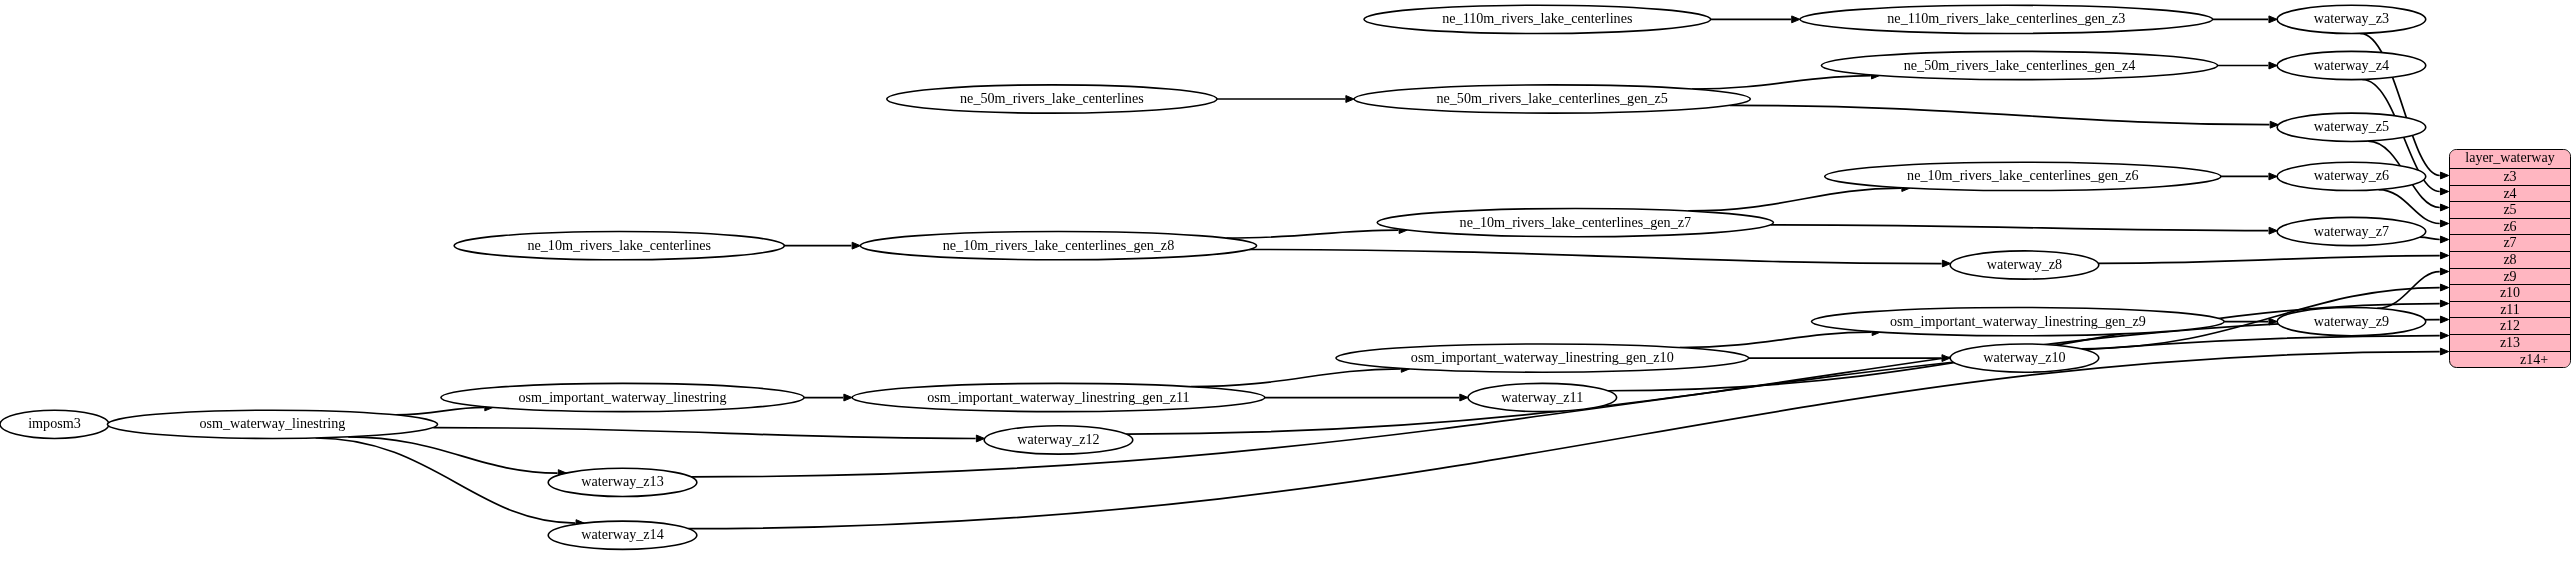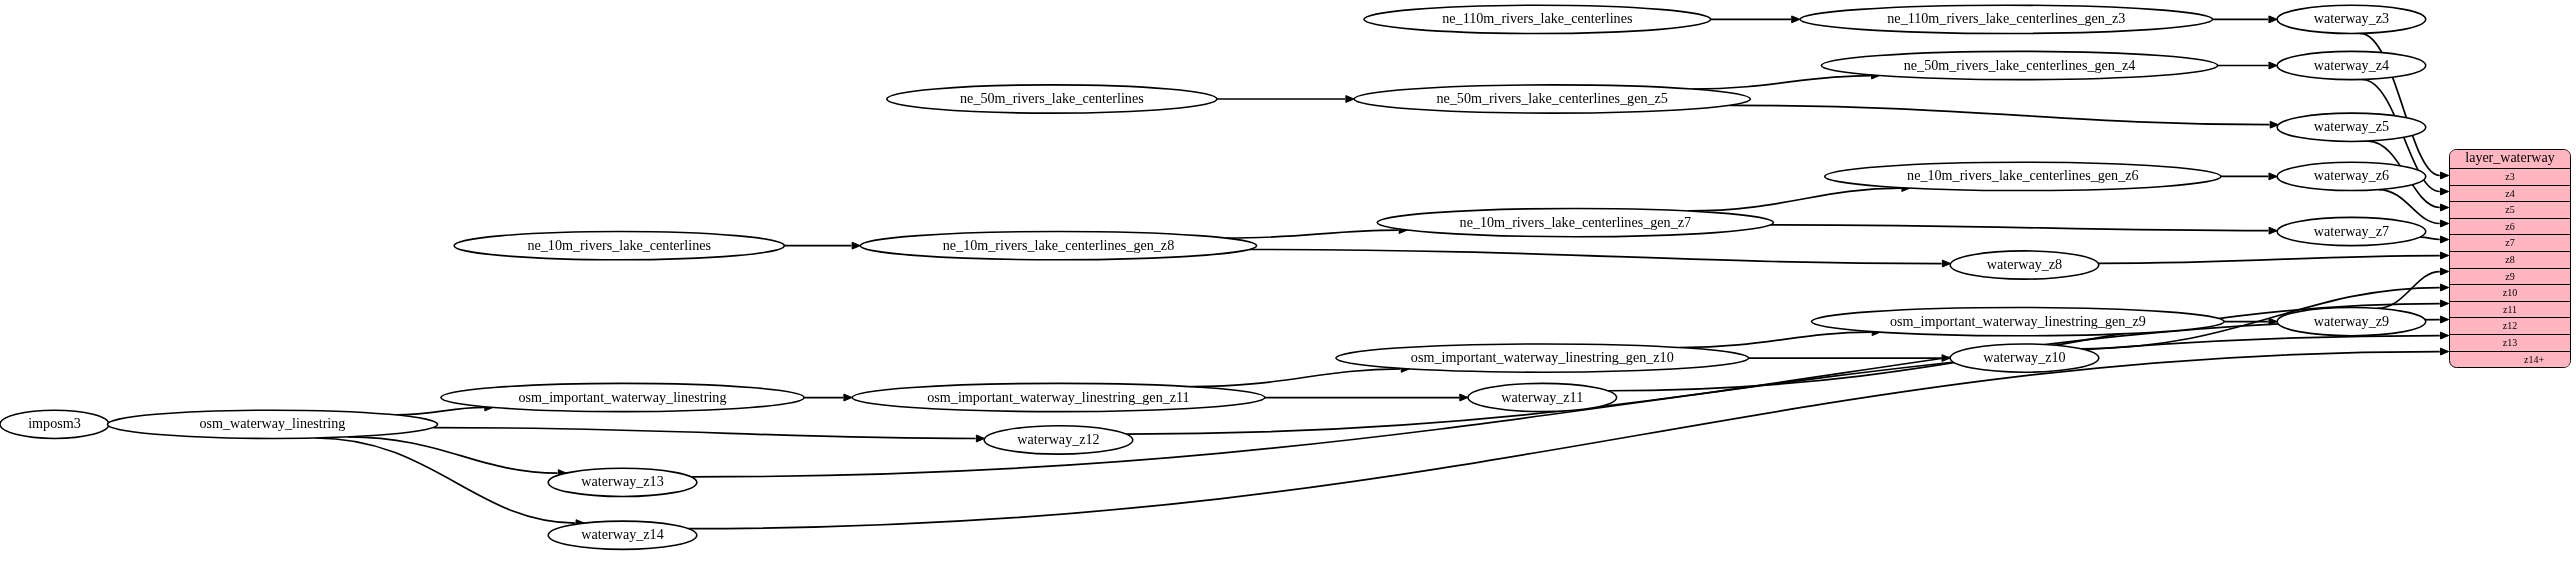--- a/index.html
+++ b/index.html
@@ -60,21 +60,21 @@
     text-align: center;
     color: #000000;
     background: #ffb6c1;
     line-height: 16.4px;
     height: 18px;
     border-bottom: 1px solid #000000;
     white-space: nowrap;
   }
   .layer-row {
     font-family: "Liberation Serif", "DejaVu Serif", serif;
-    font-size: 10px;
+    font-size: 14px;
     text-align: center;
     color: #000000;
     background: #ffb6c1;
     line-height: 15px;
     height: 15.6px;
     border-bottom: 0.9px solid #000000;
     white-space: nowrap;
   }
   .layer-row:last-child {
     border-bottom: none;

